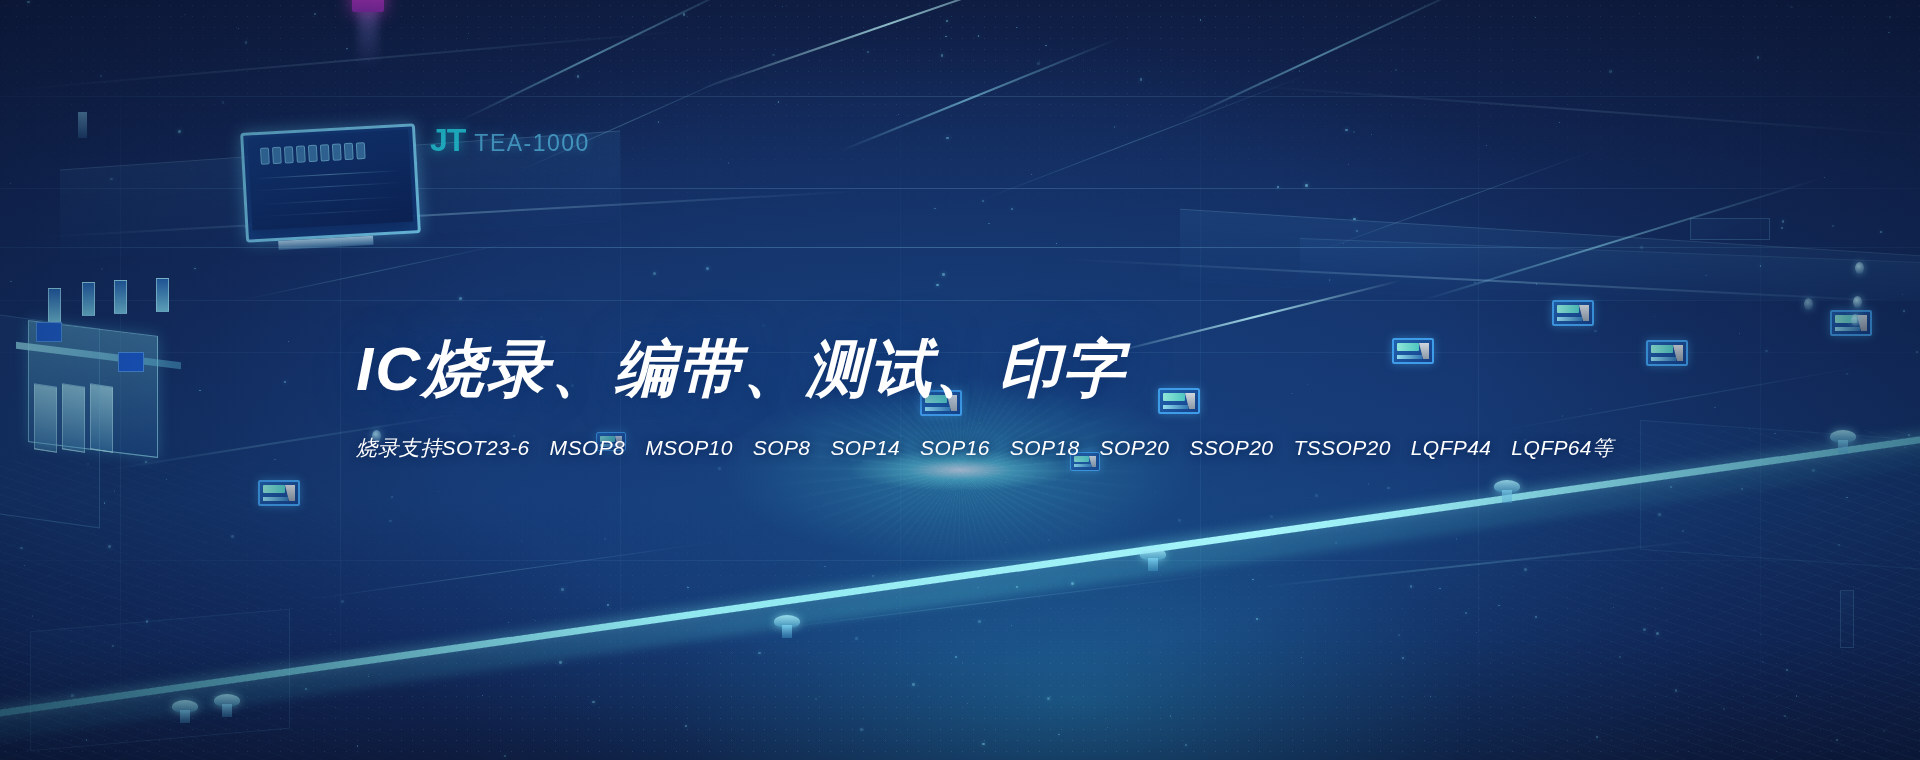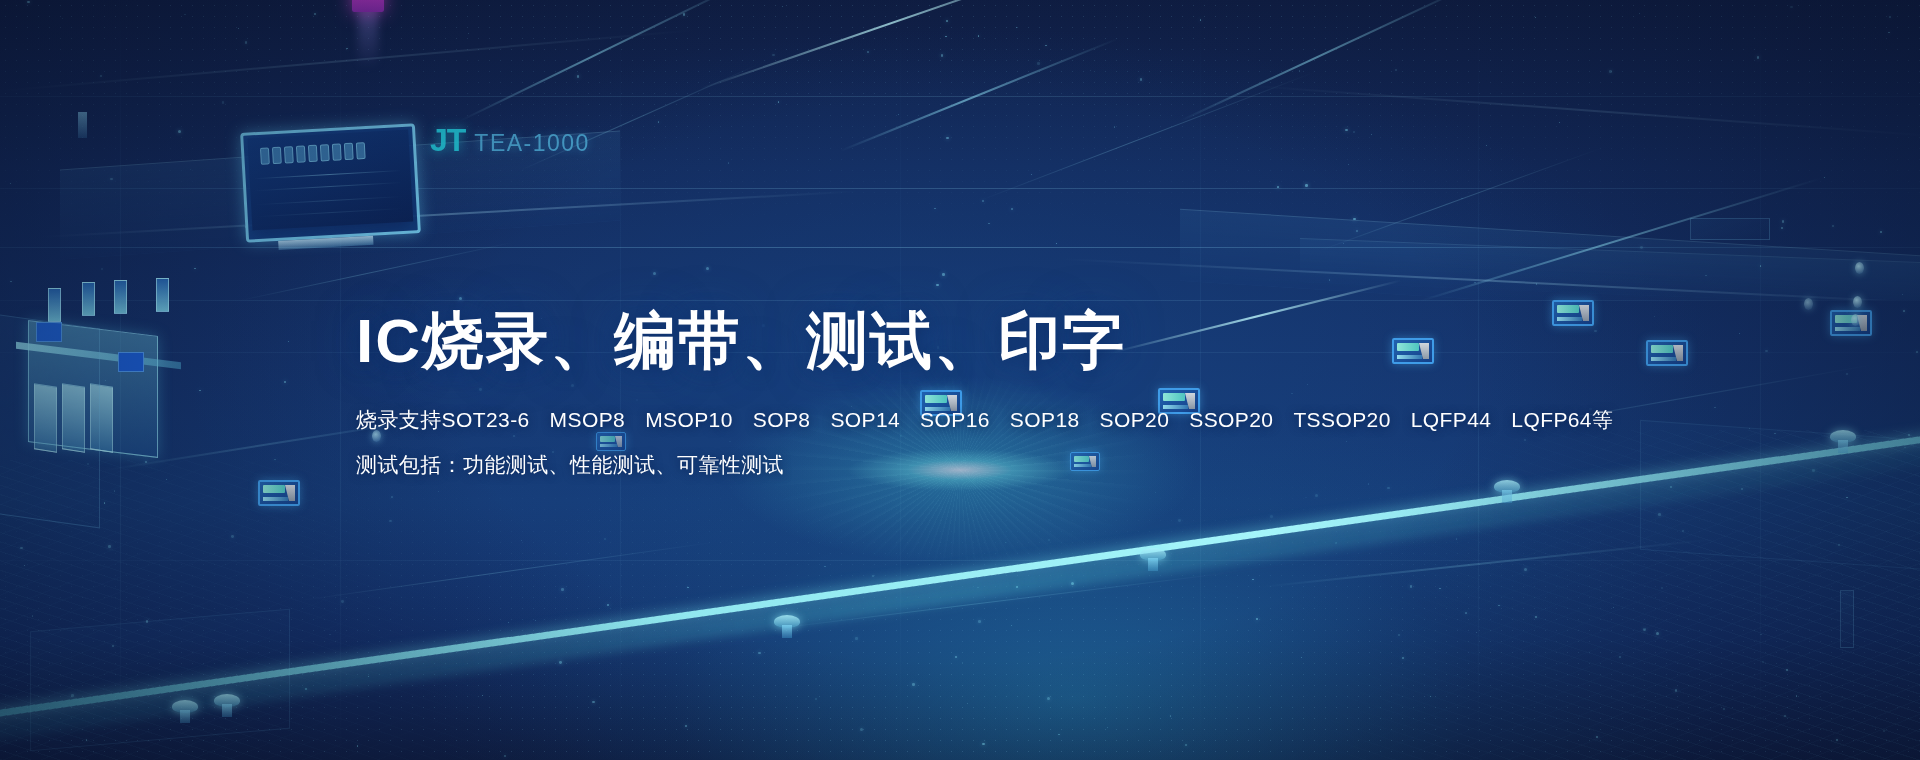--- a/index.html
+++ b/index.html
@@ -266,21 +266,21 @@
 
   
   .pill{
     position:absolute; width:9px; height:12px; border-radius:50%;
     background:radial-gradient(circle at 40% 35%, rgba(190,245,255,.9), rgba(60,150,215,.25));
     box-shadow:0 0 7px rgba(140,225,250,.6);
   }
 
   
   .copy{
-    position:absolute; left:356px; top:308px; width:1250px; z-index:40;
+    position:absolute; left:356px; top:336px; width:1250px; z-index:40;font-style:italic;
   }
   .headline{
     font-size:62px; font-weight:bold; color:#ffffff;
     letter-spacing:2px; line-height:1.08; white-space:nowrap;
     text-shadow:0 2px 18px rgba(10,40,95,.85), 0 0 42px rgba(30,90,170,.55);
   }
   .sublist{ margin-top:34px; }
   .subline{
     font-size:21px; color:#ffffff; line-height:1.0;
     letter-spacing:.4px; white-space:nowrap;
@@ -701,17 +701,16 @@
 
   <div class="vignette"></div>
 
   <div class="copy">
     <div class="headline">IC烧录、编带、测试、印字</div>
 
     <div class="sublist">
       <div class="subline">
         <span class="pk">烧录支持SOT23-6</span><span id="pkg-list"><span class="pk">MSOP8</span><span class="pk">MSOP10</span><span class="pk">SOP8</span><span class="pk">SOP14</span><span class="pk">SOP16</span><span class="pk">SOP18</span><span class="pk">SOP20</span><span class="pk">SSOP20</span><span class="pk">TSSOP20</span><span class="pk">LQFP44</span><span class="pk">LQFP64等</span></span>
       </div>
-      <div class="subline">测试包括：功能测试、性能测试、可靠性测试</div>
     </div>
   </div>
 
 </div>
 
 </body></html>

